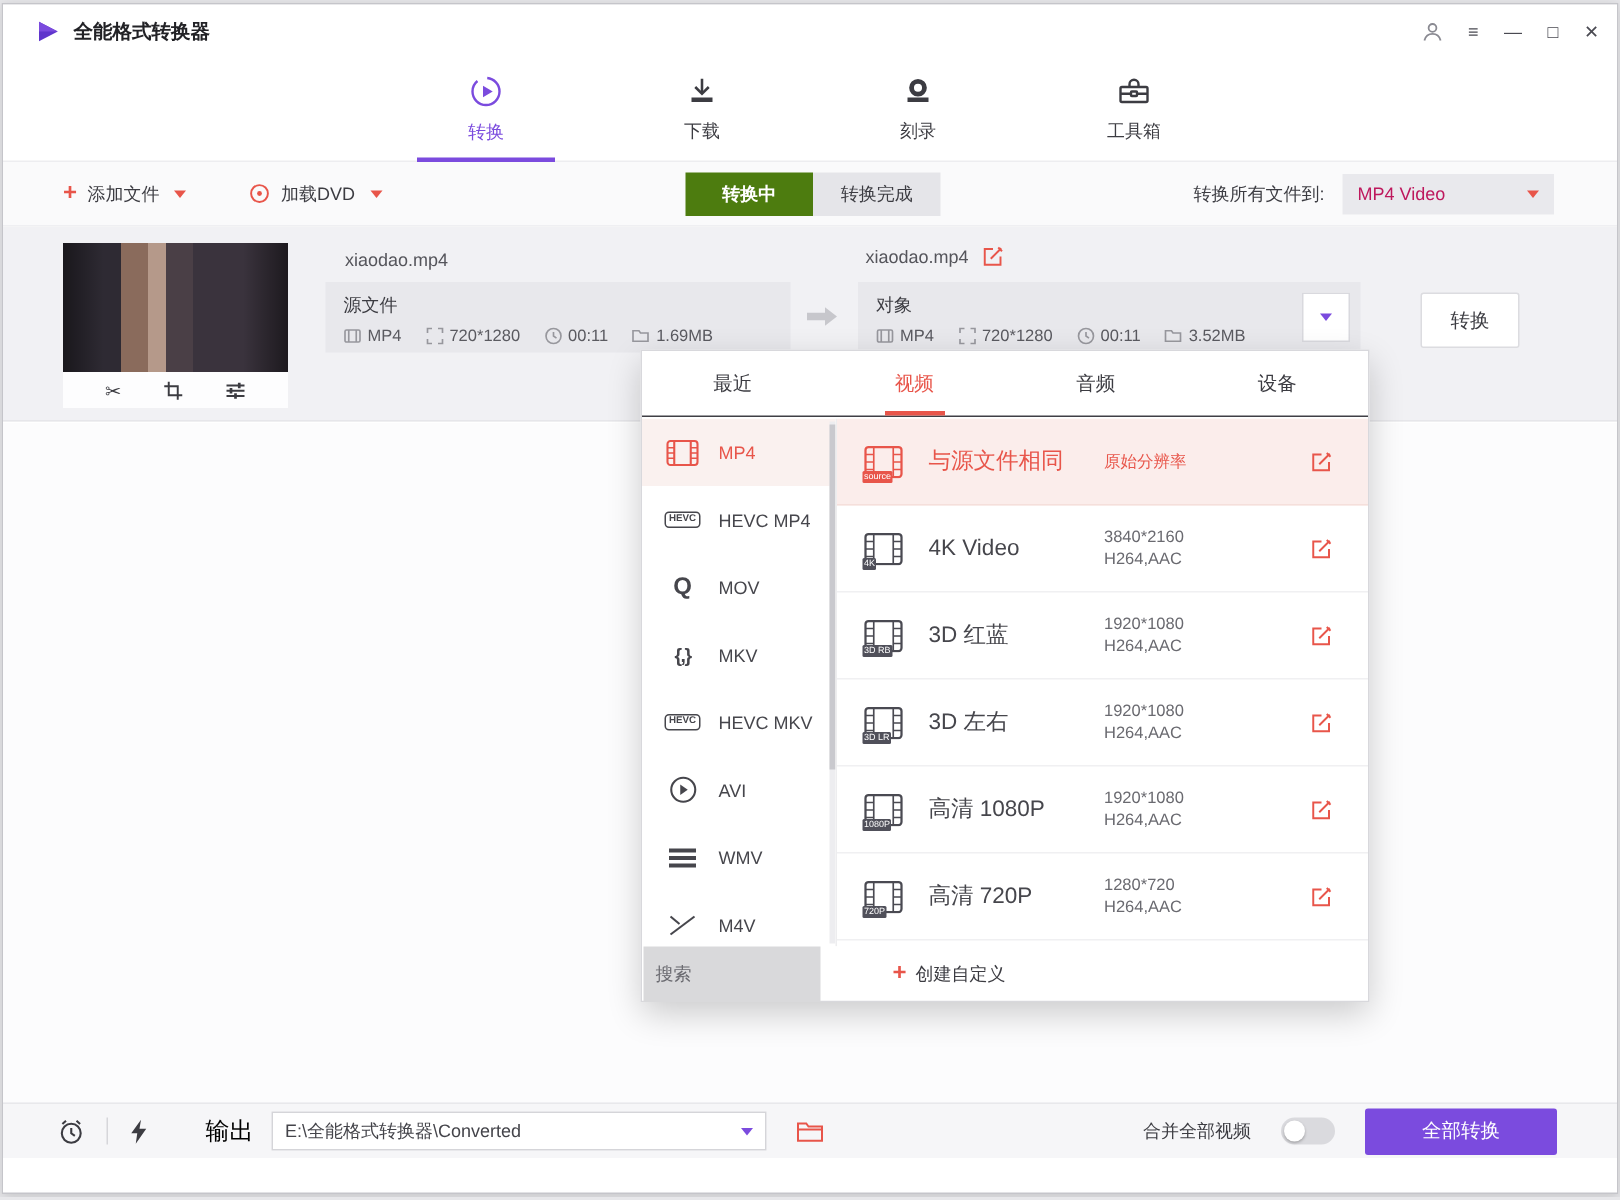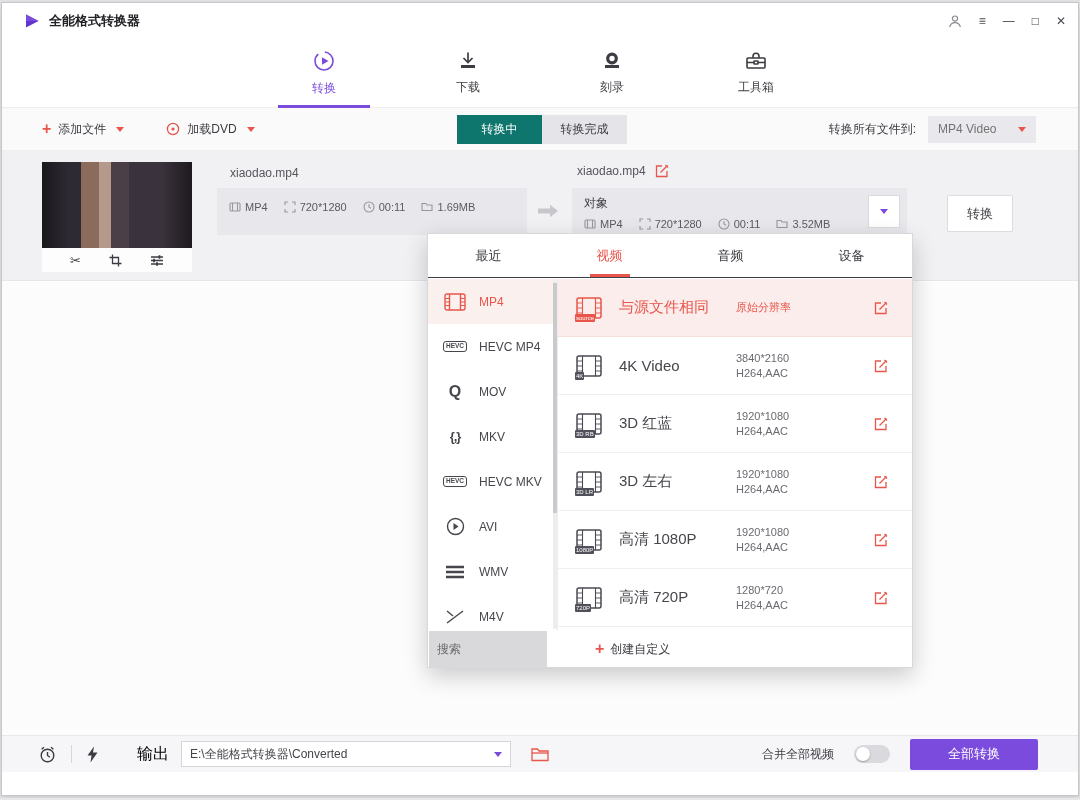--- a/index.html
+++ b/index.html
@@ -37,26 +37,26 @@
     background: #FAFAFB; border-bottom: 1px solid #EFEFF2; }
   .tb-left { position: absolute; left: 40px; top: 0; bottom: 0; display: flex; align-items: center; gap: 42px; }
   .tb-btn { display: flex; align-items: center; gap: 7px; font-size: 12px; color: #3C3C42; cursor: default; }
   .plus-glyph { color: #E8554A; font-size: 16px; font-weight: bold; line-height: 1; }
   .caret-o { width: 0; height: 0; border-left: 4px solid transparent; border-right: 4px solid transparent;
     border-top: 5px solid #E8554A; margin-left: 3px; }
   .caret-p { width: 0; height: 0; border-left: 4px solid transparent; border-right: 4px solid transparent;
     border-top: 5px solid #7B4BDE; }
   .seg-tabs { position: absolute; left: 455px; top: 7px; display: flex; }
   .seg { width: 85px; height: 29px; display: flex; align-items: center; justify-content: center; font-size: 12px; }
-  .seg.active { background: #0f766e; color: #fff; }
+  .seg.active { background: #4d7c0f; color: #fff; font-weight: bold; }
   .seg.inactive { background: #E5E5E9; color: #3C3C42; }
   .tb-right { position: absolute; right: 42px; top: 0; bottom: 0; display: flex; align-items: center; gap: 12px; }
   .tb-right-label { font-size: 12px; color: #3C3C42; }
-  .fmt-dd { width: 108px; height: 27px; background: #E9E9ED; display: flex; align-items: center;
-    padding: 0 10px; font-size: 12px; color: #737373; }
+  .fmt-dd { width: 141px; height: 27px; background: #E9E9ED; display: flex; align-items: center;
+    padding: 0 10px; font-size: 12px; color: #be185d; }
   .fmt-dd .caret-o { margin-left: auto; }
 
   
   .filerow { position: absolute; top: 148px; left: 0; right: 0; height: 130px;
     background: #F1F1F4; border-bottom: 1px solid #E6E6EA; }
   .thumb-block { position: absolute; left: 40px; top: 11px; width: 150px; }
   .thumb { height: 86px;
     background:
       linear-gradient(90deg, rgba(0,0,0,.45) 0%, rgba(0,0,0,0) 18%, rgba(0,0,0,0) 80%, rgba(0,0,0,.5) 100%),
       linear-gradient(90deg, #2E2A33 0 26%, #8A6B5C 26% 38%, #B5998A 38% 46%, #4A3F46 46% 58%, #3A333D 58% 100%);
@@ -266,20 +266,21 @@
               <path d="M1 3h12M1 6.5h12M1 10h12"></path>
               <path d="M9.5 1.2v3.6M4 4.7v3.6M7 8.2v3.6" stroke-width="1.8"></path>
             </svg>
         </span>
       </div>
     </div>
 
     <span class="src-name">xiaodao.mp4</span>
 
     <div class="panel src-panel">
+      <div class="panel-title">源文件</div>
       <div class="meta-row">
         <span class="meta">
             <span>
               <svg width="12" height="12" viewBox="0 0 12 12" fill="none" stroke="#97979D" stroke-width="1.1">
                 <rect x="1" y="2" width="10" height="8" rx="1"></rect>
                 <path d="M3.5 2v8M8.5 2v8"></path>
               </svg>
             </span>
             <span>MP4</span>
           </span>

